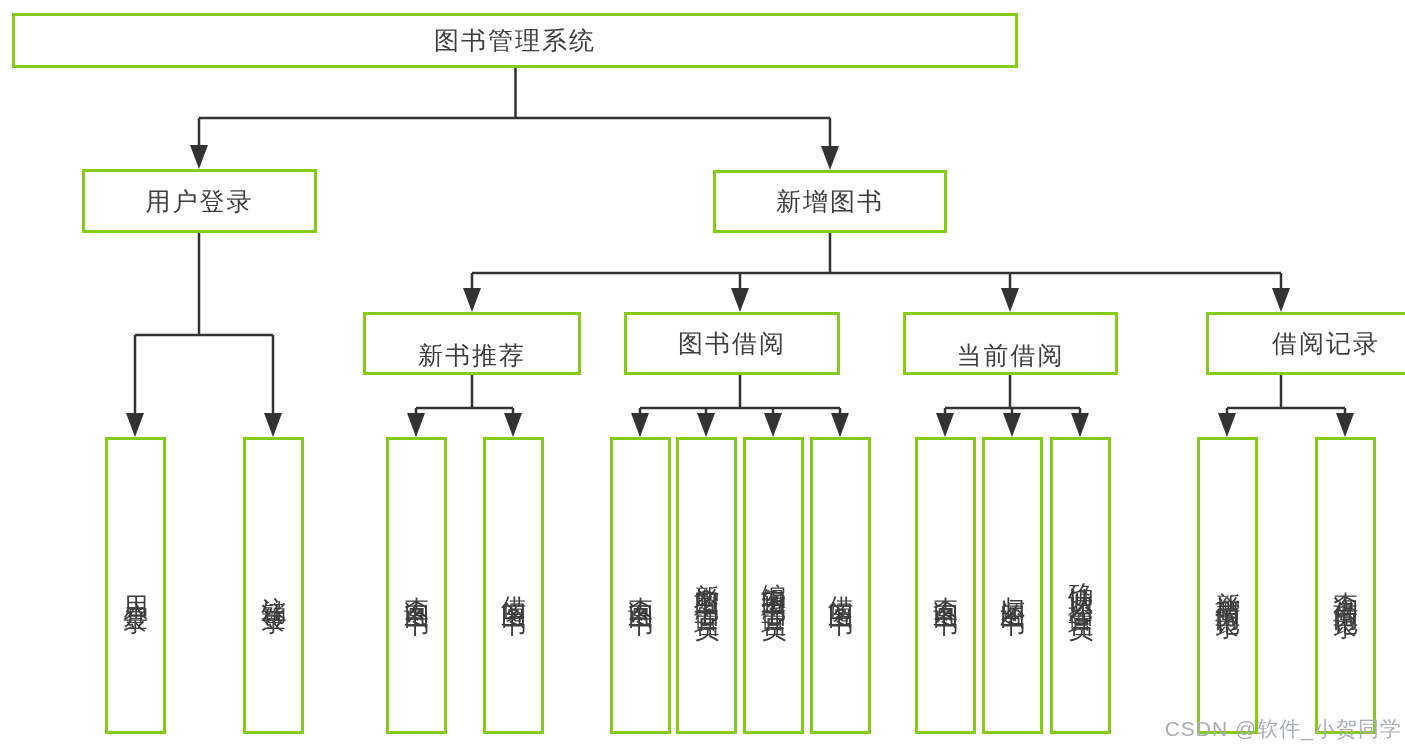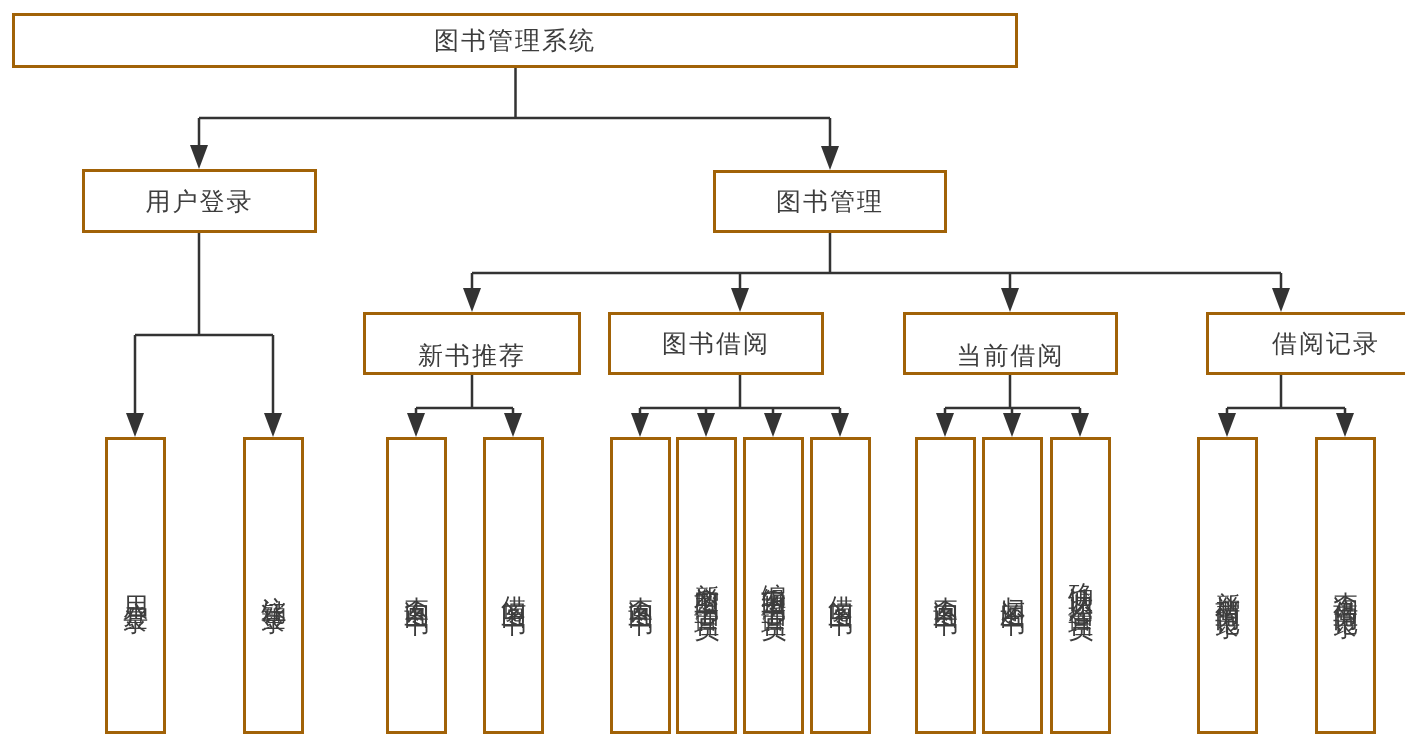--- a/index.html
+++ b/index.html
@@ -12,21 +12,21 @@
     overflow: hidden;
   }
   .connectors {
     position: absolute;
     left: 0; top: 0;
     z-index: 1;
   }
   .box {
     position: absolute;
     box-sizing: border-box;
-    border: 3px solid #a16207;
+    border: 3px solid #84cc16;
     background: #ffffff;
     display: flex;
     align-items: center;
     justify-content: center;
     color: #3d3d3d;
     z-index: 2;
   }
   .h-label {
     font-size: 25px;
     letter-spacing: 2px;
@@ -47,21 +47,21 @@
     color: #a8adb3;
     font-size: 21px;
     letter-spacing: 1px;
     white-space: nowrap;
   }
   
   #nd-root           { left: 12px;   top: 13px;  width: 1006px; height: 55px; }
   #nd-user-login     { left: 82px;   top: 169px; width: 235px;  height: 64px; }
   #nd-book-mgmt      { left: 713px;  top: 170px; width: 234px;  height: 63px; }
   #nd-new-book       { left: 363px;  top: 312px; width: 218px;  height: 63px; align-items: flex-end; }
-  #nd-book-borrow    { left: 608px;  top: 312px; width: 216px;  height: 63px; }
+  #nd-book-borrow    { left: 624px;  top: 312px; width: 216px;  height: 63px; }
   #nd-current-borrow { left: 903px;  top: 312px; width: 215px;  height: 63px; align-items: flex-end; }
   #nd-borrow-records { left: 1173px; top: 312px; width: 240px;  height: 63px; margin-left: 33px; }
   .leaf { top: 437px; width: 61px; height: 297px; }
   #lf-ul-0 { left: 105px; }  #lf-ul-1 { left: 243px; }
   #lf-nb-0 { left: 386px; }  #lf-nb-1 { left: 483px; }
   #lf-bb-0 { left: 610px; }  #lf-bb-1 { left: 676px; }
   #lf-bb-2 { left: 743px; }  #lf-bb-3 { left: 810px; }
   #lf-cb-0 { left: 915px; }  #lf-cb-1 { left: 982px; }  #lf-cb-2 { left: 1050px; }
   #lf-br-0 { left: 1197px; } #lf-br-1 { left: 1315px; }
 </style>
@@ -111,21 +111,21 @@
   </svg>
 
   <div class="box" id="nd-root">
     <span class="h-label">图书管理系统</span>
   </div>
 
   <div class="box" id="nd-user-login">
     <span class="h-label">用户登录</span>
   </div>
   <div class="box" id="nd-book-mgmt">
-    <span class="h-label">图书管理</span>
+    <span class="h-label">新增图书</span>
   </div>
 
   <div class="box" id="nd-new-book">
     <span class="h-label">新书推荐</span>
   </div>
   <div class="box" id="nd-book-borrow">
     <span class="h-label">图书借阅</span>
   </div>
   <div class="box" id="nd-current-borrow">
     <span class="h-label">当前借阅</span>
@@ -171,13 +171,14 @@
     <span class="v-label">确认归还（管理员）</span>
   </div>
 
   <div class="box leaf" id="lf-br-0">
     <span class="v-label">新增借阅记录</span>
   </div>
   <div class="box leaf" id="lf-br-1">
     <span class="v-label">查询借阅记录</span>
   </div>
 
+  <div class="watermark">CSDN @软件_小贺同学</div>
 </div>
 
 </body></html>

